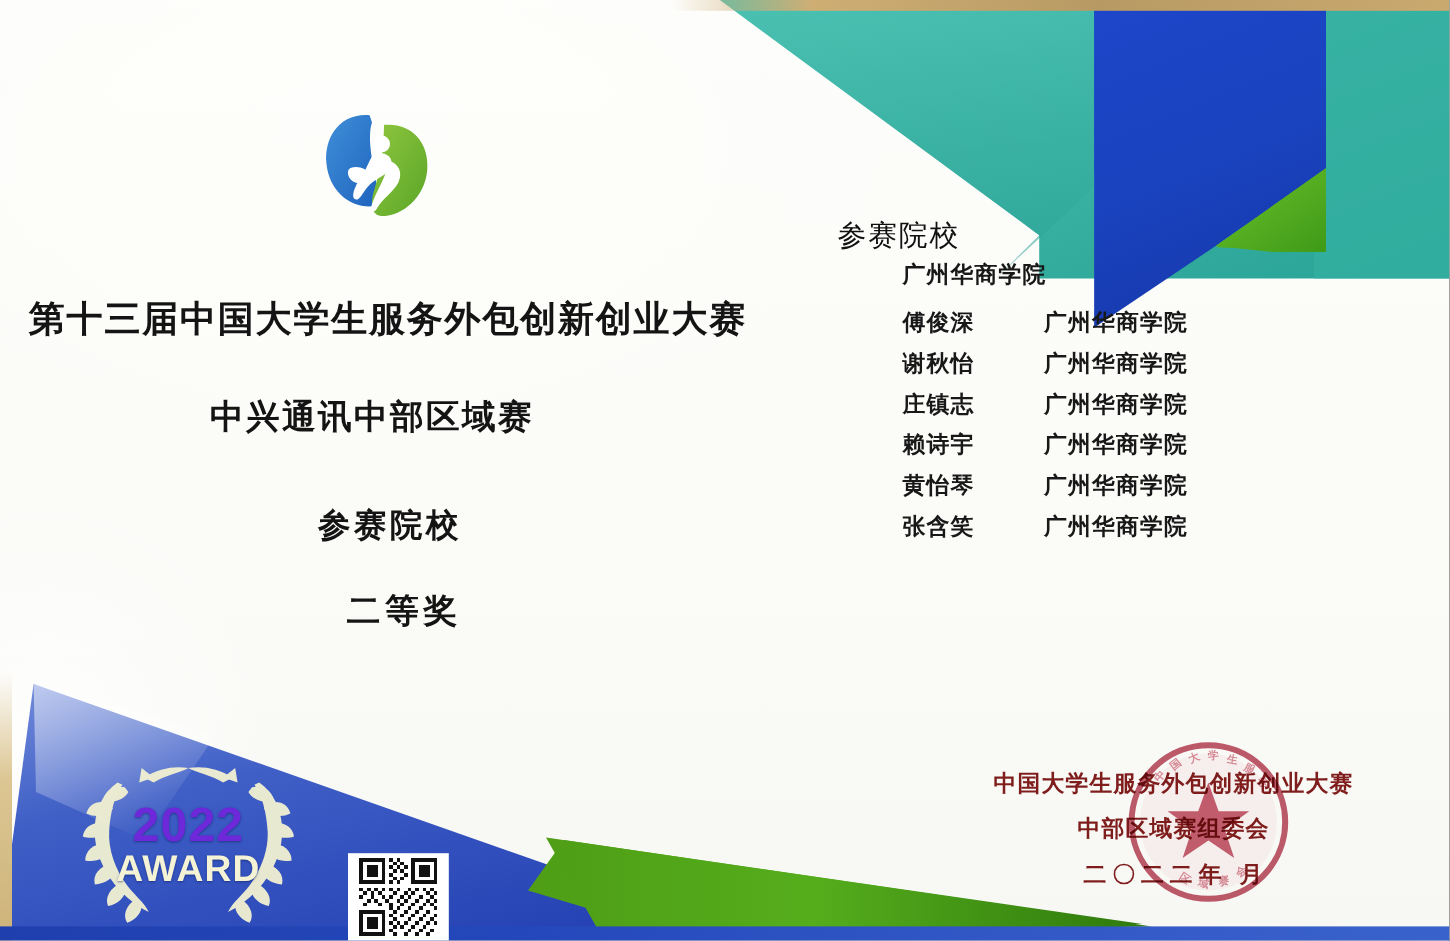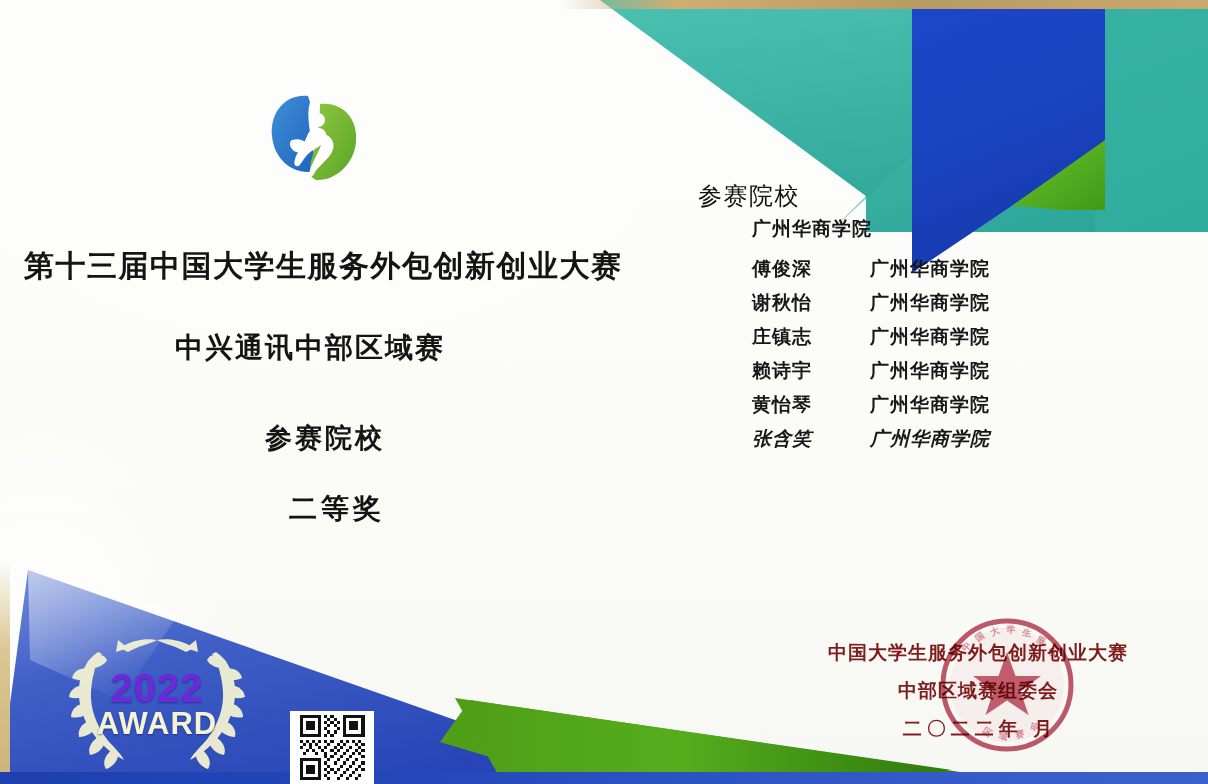--- a/index.html
+++ b/index.html
@@ -143,21 +143,21 @@
     letter-spacing: 1px;
     color: #181818;
   }
   .cell-school {
     font-size: 19px;
     font-weight: 700;
     letter-spacing: 1px;
     color: #181818;
   }
   .students-list { margin-top: 2px; }
-  .teachers-list { margin-top: 0; font-style: italic; }
+  .teachers-list { margin-top: 0; }
 
   
   .award-emblem {
     position: absolute;
     left: 58px;
     top: 626px;
     width: 198px;
     height: 158px;
   }
   .emblem-text {

